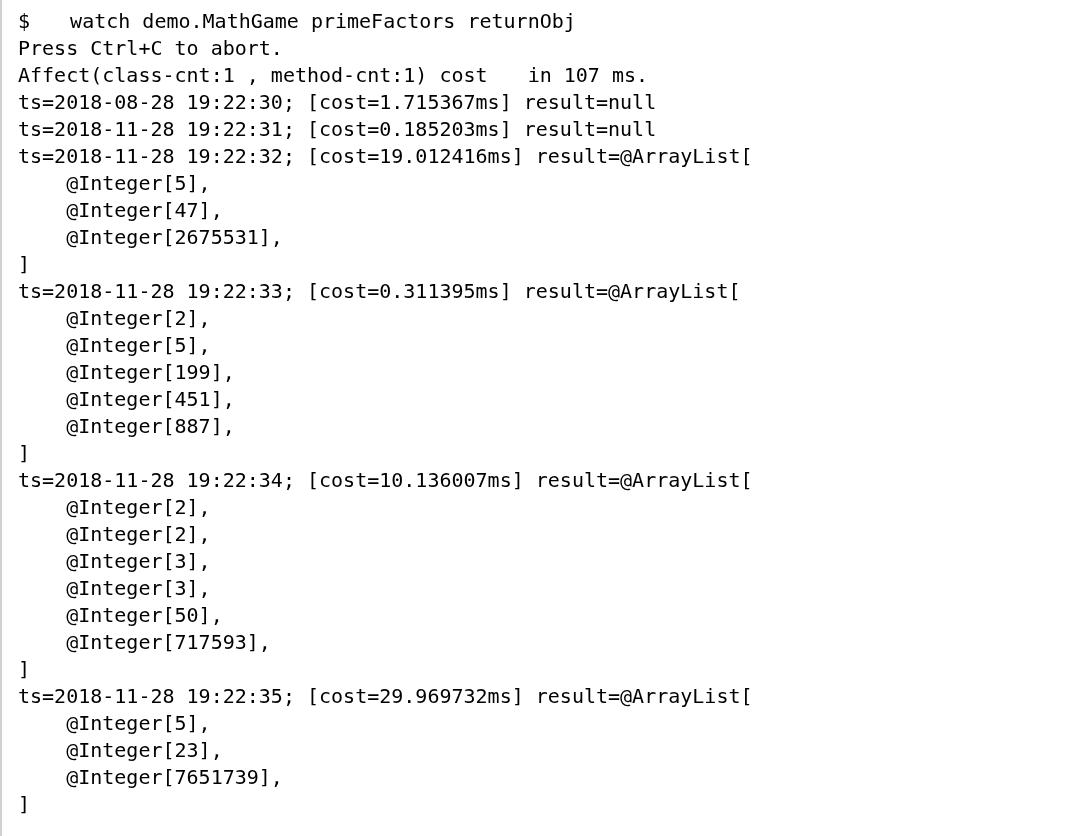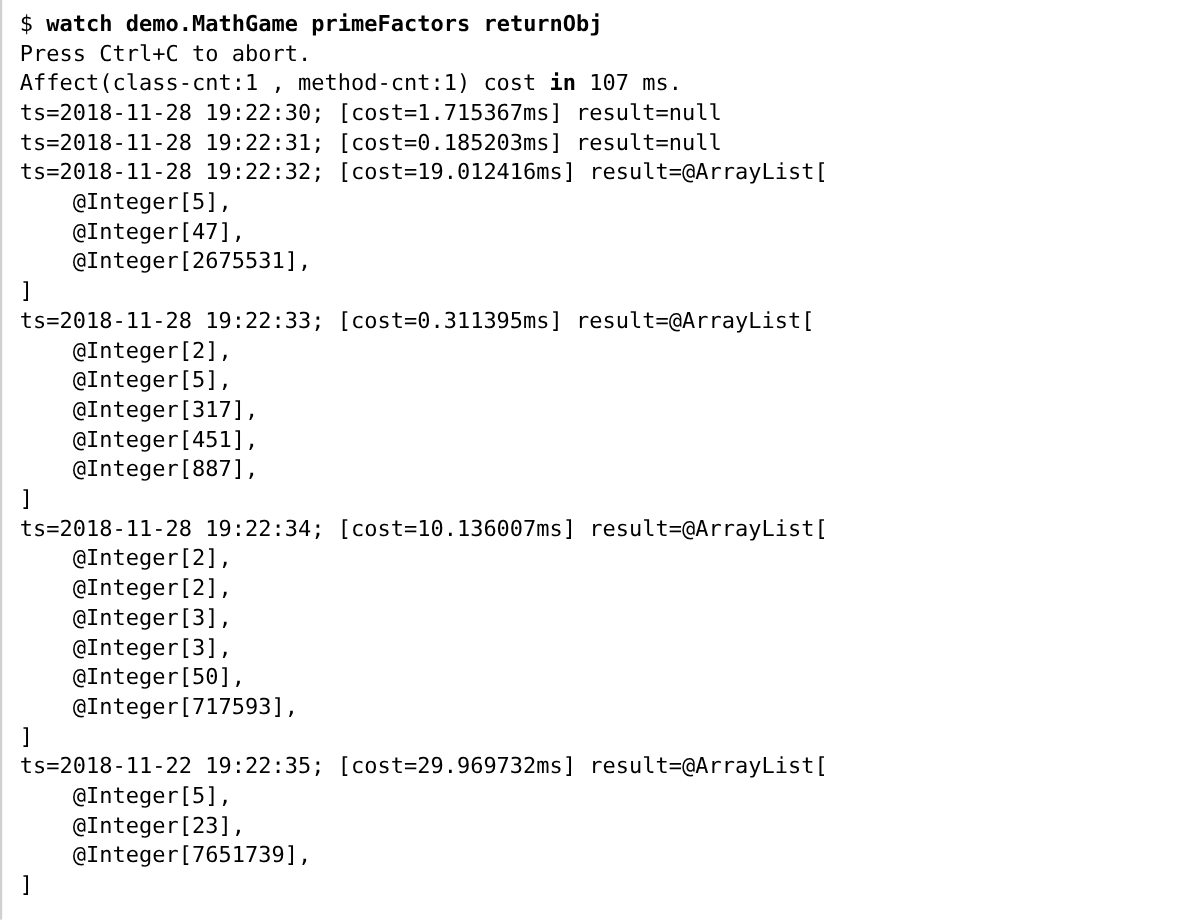--- a/index.html
+++ b/index.html
@@ -14,52 +14,53 @@
       border-left: 2px solid #d0d0d0;
       box-sizing: border-box;
       width: 1080px;
       height: 836px;
       overflow: hidden;
     }
     .line {
       white-space: pre;
     }
     .bold {
-      font-weight: 700;
+      font-weight: 400;
+      margin-left: 28px;
     }
     .indent {
       padding-left: 4ch;
       text-align: right;
     }
     .row {
       display: block;
     }
   </style>
 </head>
 <body><div class="row"><span class="line"><span>$ </span><span class="bold">watch demo.MathGame primeFactors returnObj</span></span>
 <span class="line">Press Ctrl+C to abort.</span>
 <span class="line"><span>Affect(class-cnt:1 , method-cnt:1) cost </span><span class="bold">in</span><span> 107 ms.</span></span>
-<span id="entries"><span class="line">ts=2018-11-28 19:22:30; [cost=1.715367ms] result=null</span>
+<span id="entries"><span class="line">ts=2018-08-28 19:22:30; [cost=1.715367ms] result=null</span>
 <span class="line">ts=2018-11-28 19:22:31; [cost=0.185203ms] result=null</span>
 <span class="line">ts=2018-11-28 19:22:32; [cost=19.012416ms] result=@ArrayList[</span>
 <span class="line indent">@Integer[5],</span>
 <span class="line indent">@Integer[47],</span>
 <span class="line indent">@Integer[2675531],</span>
 <span class="line">]</span>
 <span class="line">ts=2018-11-28 19:22:33; [cost=0.311395ms] result=@ArrayList[</span>
 <span class="line indent">@Integer[2],</span>
 <span class="line indent">@Integer[5],</span>
-<span class="line indent">@Integer[317],</span>
+<span class="line indent">@Integer[199],</span>
 <span class="line indent">@Integer[451],</span>
 <span class="line indent">@Integer[887],</span>
 <span class="line">]</span>
 <span class="line">ts=2018-11-28 19:22:34; [cost=10.136007ms] result=@ArrayList[</span>
 <span class="line indent">@Integer[2],</span>
 <span class="line indent">@Integer[2],</span>
 <span class="line indent">@Integer[3],</span>
 <span class="line indent">@Integer[3],</span>
 <span class="line indent">@Integer[50],</span>
 <span class="line indent">@Integer[717593],</span>
 <span class="line">]</span>
-<span class="line">ts=2018-11-22 19:22:35; [cost=29.969732ms] result=@ArrayList[</span>
+<span class="line">ts=2018-11-28 19:22:35; [cost=29.969732ms] result=@ArrayList[</span>
 <span class="line indent">@Integer[5],</span>
 <span class="line indent">@Integer[23],</span>
 <span class="line indent">@Integer[7651739],</span>
 <span class="line">]</span></span></div>
 </body></html>

